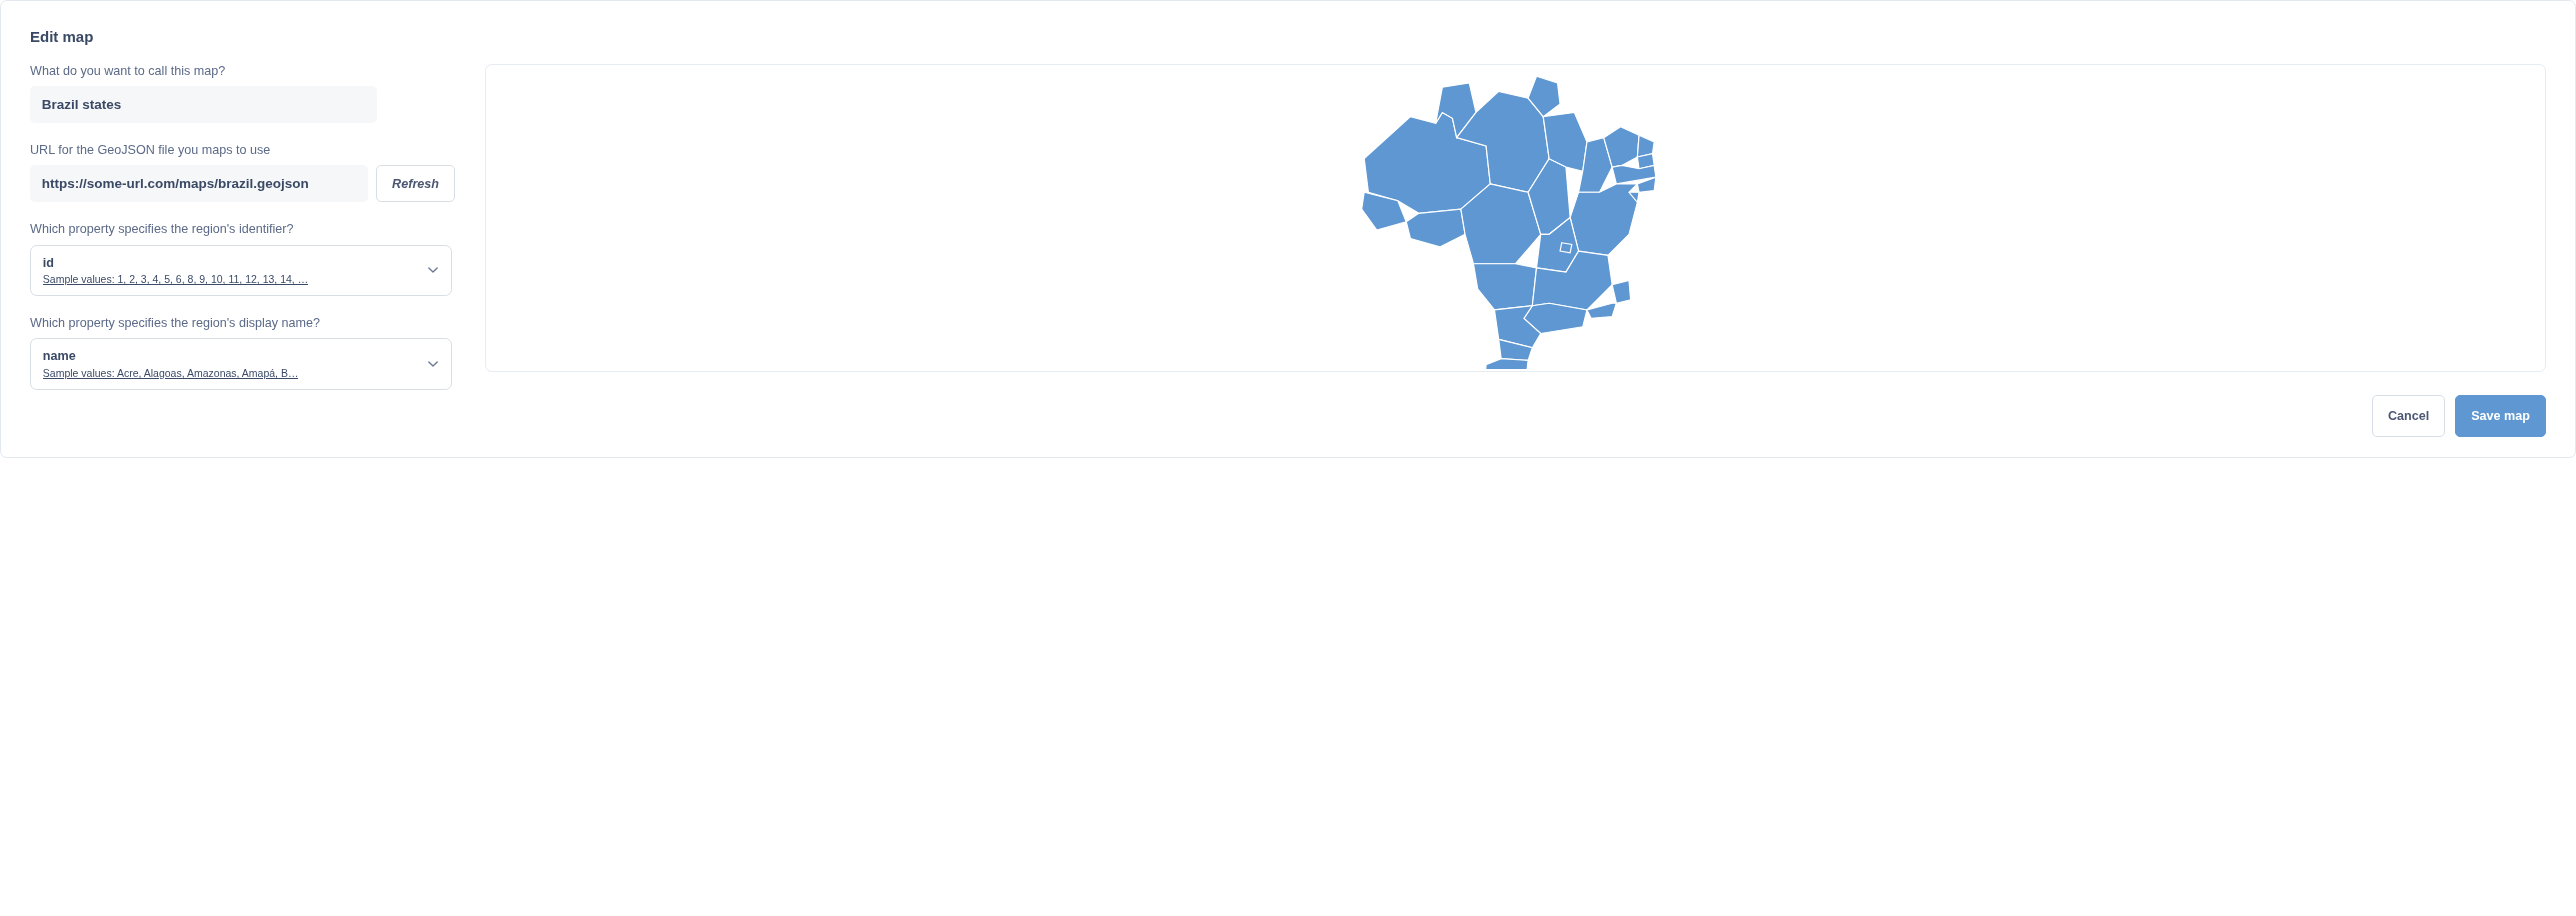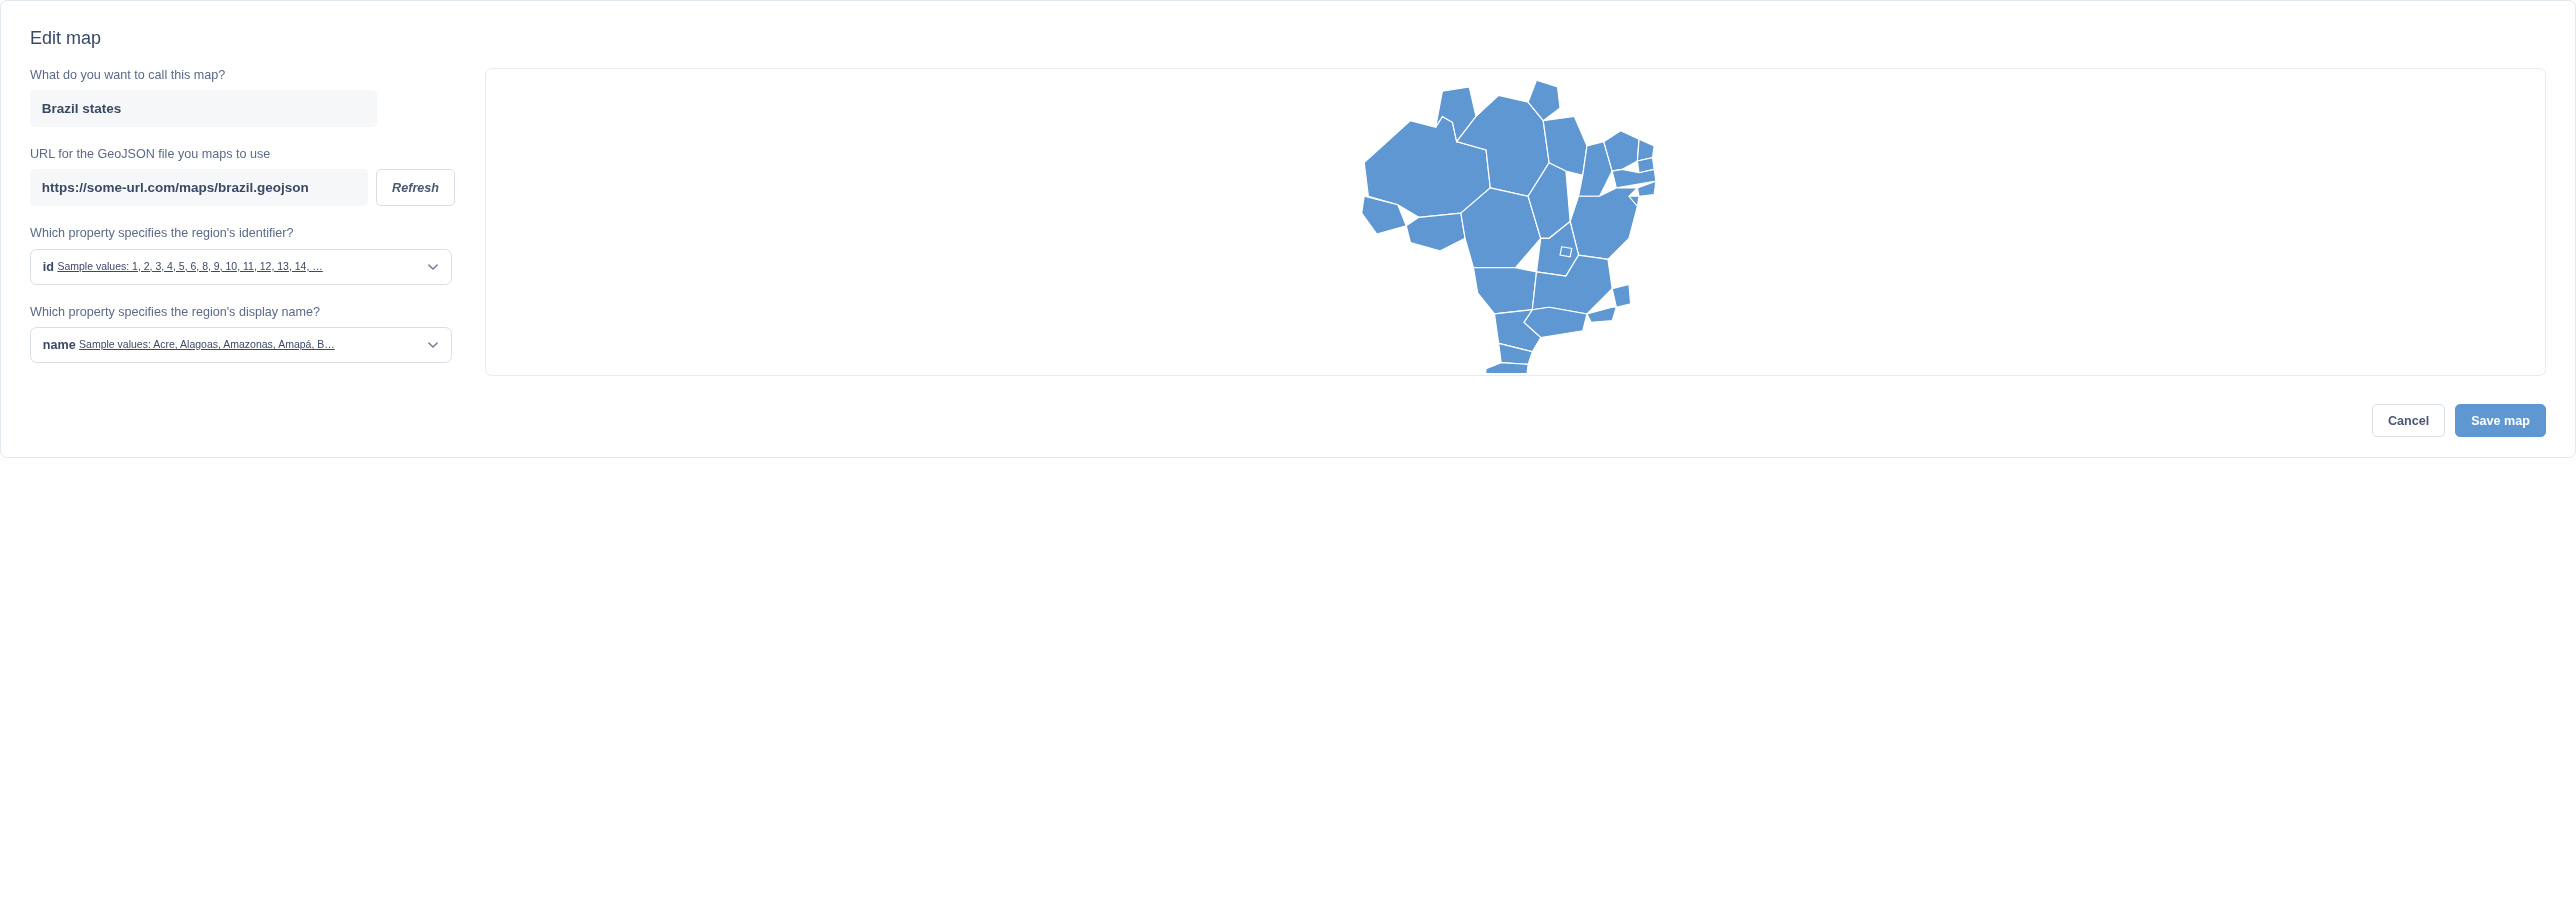--- a/index.html
+++ b/index.html
@@ -12,22 +12,22 @@
   .modal {
     width: 100%;
     border: 0.8px solid #e3e7ee;
     border-radius: 6.7px;
     padding: 27px 29px 22px 29px;
     position: relative;
     min-height: 458px;
   }
   h1.title {
     margin: 0 0 18.5px 0;
-    font-size: 18px;
-    font-weight: 400;
+    font-size: 15px;
+    font-weight: 700;
     color: #3a4964;
   }
   .content {
     display: flex;
     gap: 30px;
     align-items: flex-start;
   }
   .form-col {
     width: 425px;
     flex: 0 0 425px;
@@ -70,21 +70,21 @@
     width: 422px;
     border: 0.8px solid #d9dee6;
     border-radius: 6.7px;
     padding: 10px 13.5px 10px 11.8px;
     display: flex;
     align-items: center;
     justify-content: space-between;
     cursor: pointer;
     background: #fff;
   }
-  .select-text { display: flex; flex-direction: row; gap: 3.4px; overflow: hidden; }
+  .select-text { display: flex; flex-direction: column; gap: 3.4px; overflow: hidden; }
   .select-value {
     font-size: 12.6px;
     font-weight: 700;
     color: #3a4964;
   }
   .select-sample {
     font-size: 10.5px;
     color: #3b4a66;
     white-space: nowrap;
     overflow: hidden;
@@ -118,21 +118,21 @@
     stroke-width: 1.4;
   }
   .footer {
     position: absolute;
     right: 29px;
     bottom: 20px;
     display: flex;
     gap: 10px;
   }
   .btn {
-    height: 33px;
+    height: 42px;
     padding: 0 15px;
     border-radius: 5px;
     font-size: 12.6px;
     font-weight: 600;
     cursor: pointer;
   }
   .btn-cancel {
     background: #fff;
     border: 0.8px solid #d9dee6;
     color: #4c5773;

